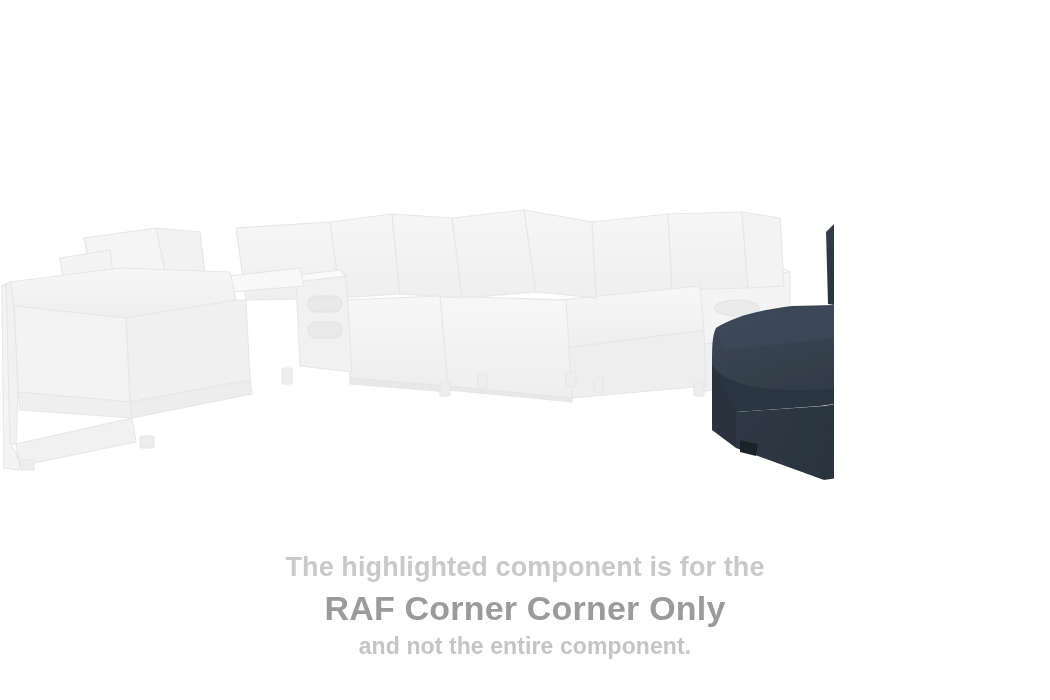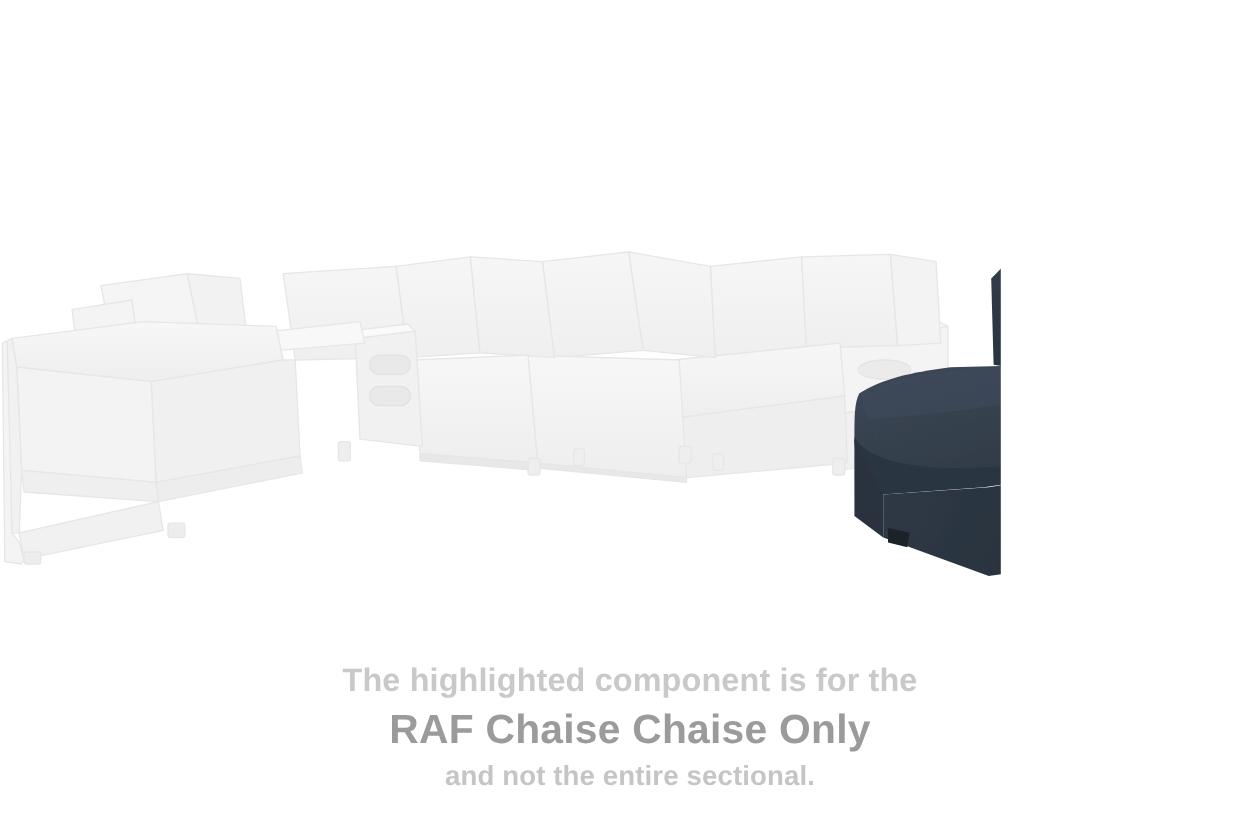--- a/index.html
+++ b/index.html
@@ -224,17 +224,17 @@
           <path d="M740,440 L758,444 L756,456 L740,452 Z" fill="#1e242d"></path>
           <path d="M908,462 L926,458 L926,472 L908,476 Z" fill="#1e242d"></path>
           <path d="M1014,446 L1032,440 L1032,456 L1014,462 Z" fill="#1e242d"></path>
         </g>
       </g>
     </svg>
   </div>
 
   <div id="caption-block">
     <div class="caption-line-1">The highlighted component is for the</div>
-    <div class="caption-line-2">RAF Chaise Chaise Only</div>
-    <div class="caption-line-3">and not the entire sectional.</div>
+    <div class="caption-line-2">RAF Corner Corner Only</div>
+    <div class="caption-line-3">and not the entire component.</div>
   </div>
 
 </div>
 
 </body></html>

